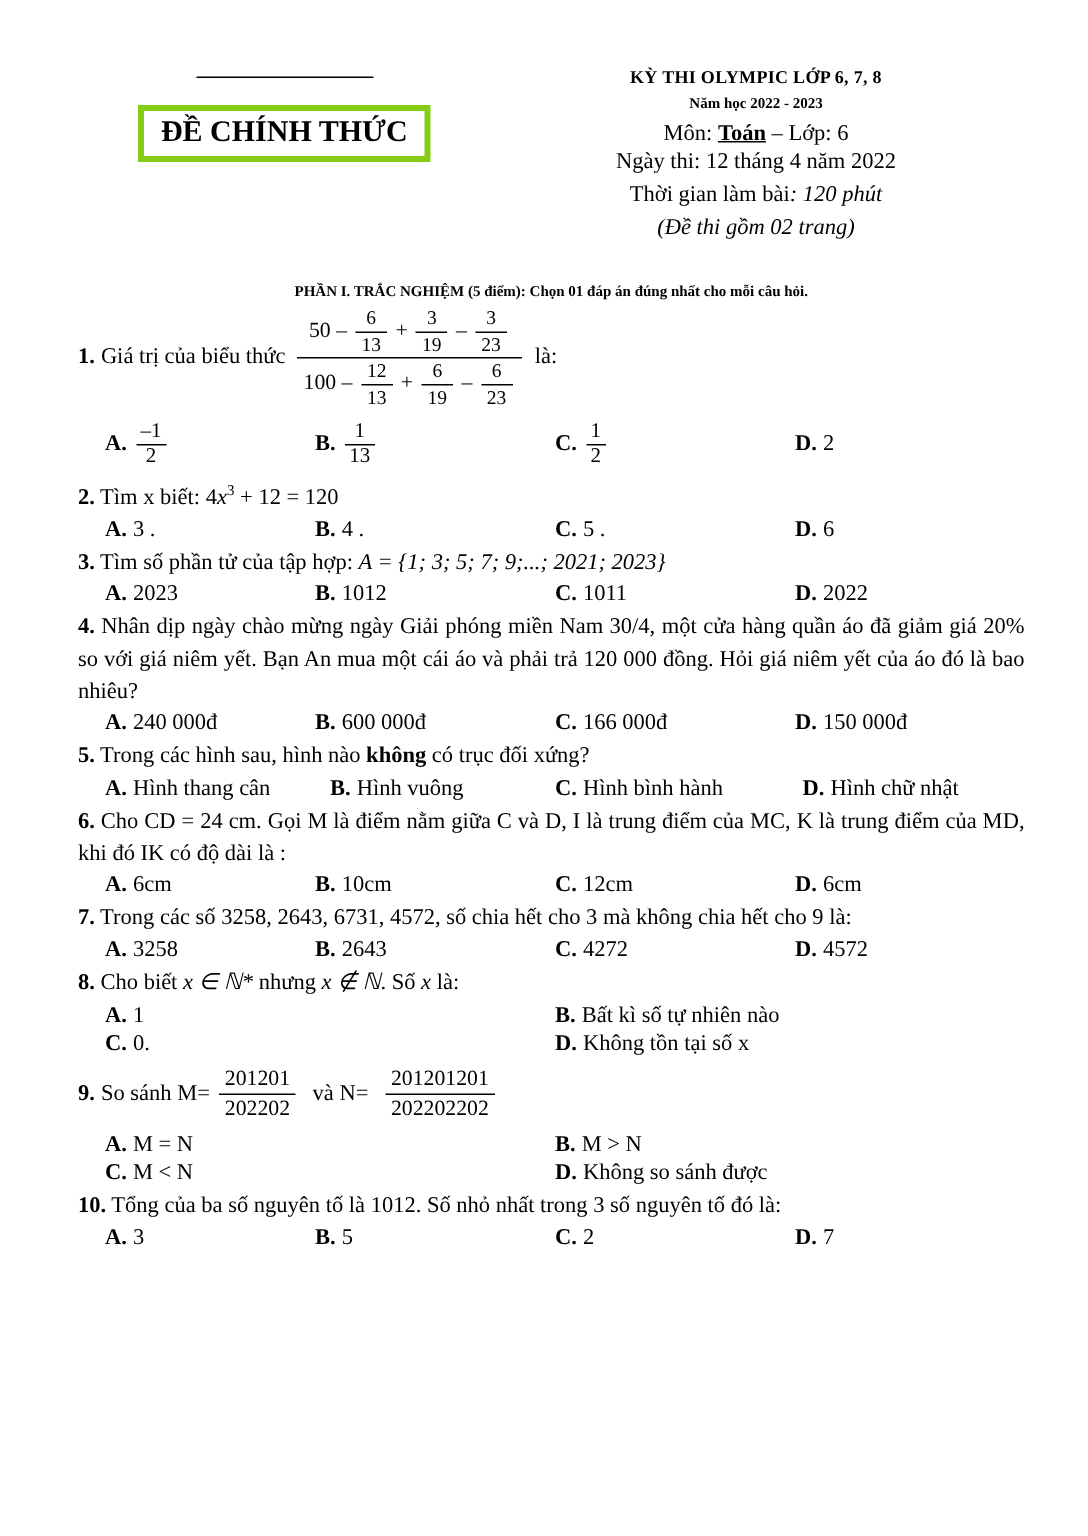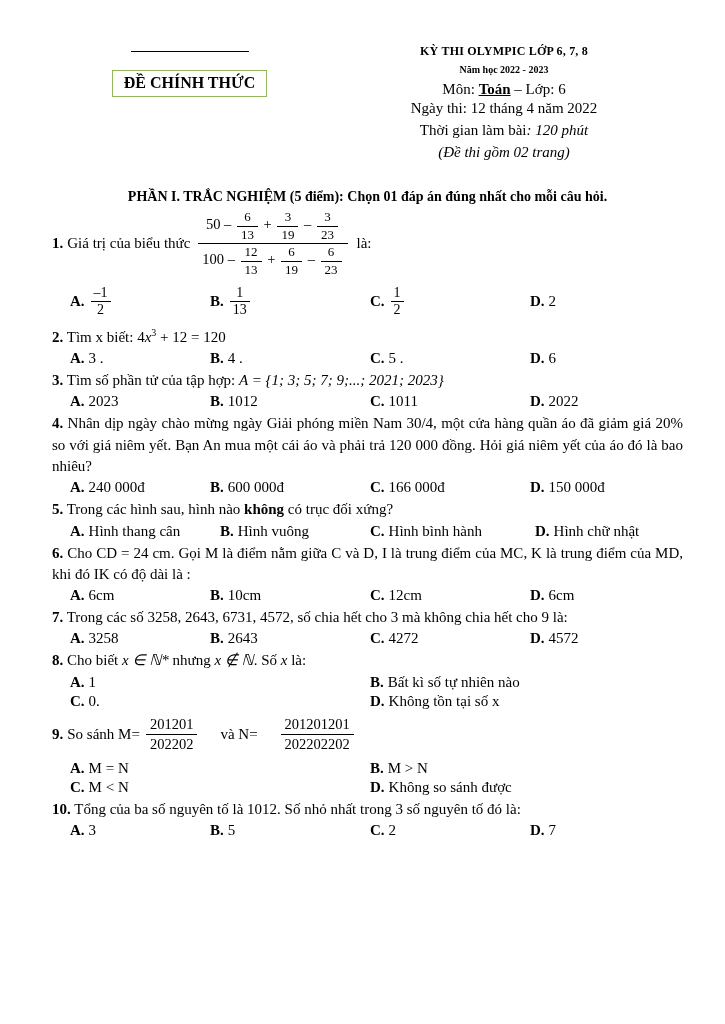--- a/index.html
+++ b/index.html
@@ -43,25 +43,25 @@
     white-space: nowrap;
   }
   .rule {
     width: 118px;
     height: 1px;
     background: #000;
     margin: 5px auto 0 auto;
   }
   .official-box {
     display: inline-block;
-    border: 1px solid #84cc16;
+    border: 4px solid #84cc16;
     padding: 3px 11px 4px 11px;
     margin-top: 18px;
     font-weight: bold;
-    font-size: 16px;
+    font-size: 20px;
   }
   .header-right {
     flex: 1;
     text-align: center;
     padding-left: 6px;
   }
   .exam-title {
     font-weight: bold;
     font-size: 12px;
     letter-spacing: 0.2px;
@@ -86,21 +86,21 @@
     font-style: italic;
   }
 
   
   .content {
     padding: 0 42px 0 52px;
     margin-top: 26px;
   }
   .section-title {
     font-weight: bold;
-    font-size: 14px;
+    font-size: 10px;
     text-align: center;
     margin-bottom: 4px;
   }
   .q {
     margin-top: 3px;
     line-height: 1.42;
     font-size: 15px;
   }
   .qnum {
     font-weight: bold;
@@ -439,21 +439,21 @@
         </div>
     </div>
 
     <div class="q1row" style="margin-top:6px;">
       <span class="qnum">9.</span>
       <span style="margin:0 3px 0 4px;">So sánh M=</span>
       <span class="bigfrac">
         <span class="num">201201</span>
         <span class="den">202202</span>
       </span>
-      <span style="margin:0 20px;">và N=</span>
+      <span style="margin:0 8px;">và N=</span>
       <span class="bigfrac">
         <span class="num">201201201</span>
         <span class="den">202202202</span>
       </span>
     </div>
     <div class="opts2" style="margin-top:6px;">
       <div class="opt half">
           <span class="lbl">A.</span>
           <span>M = N</span>
         </div>

